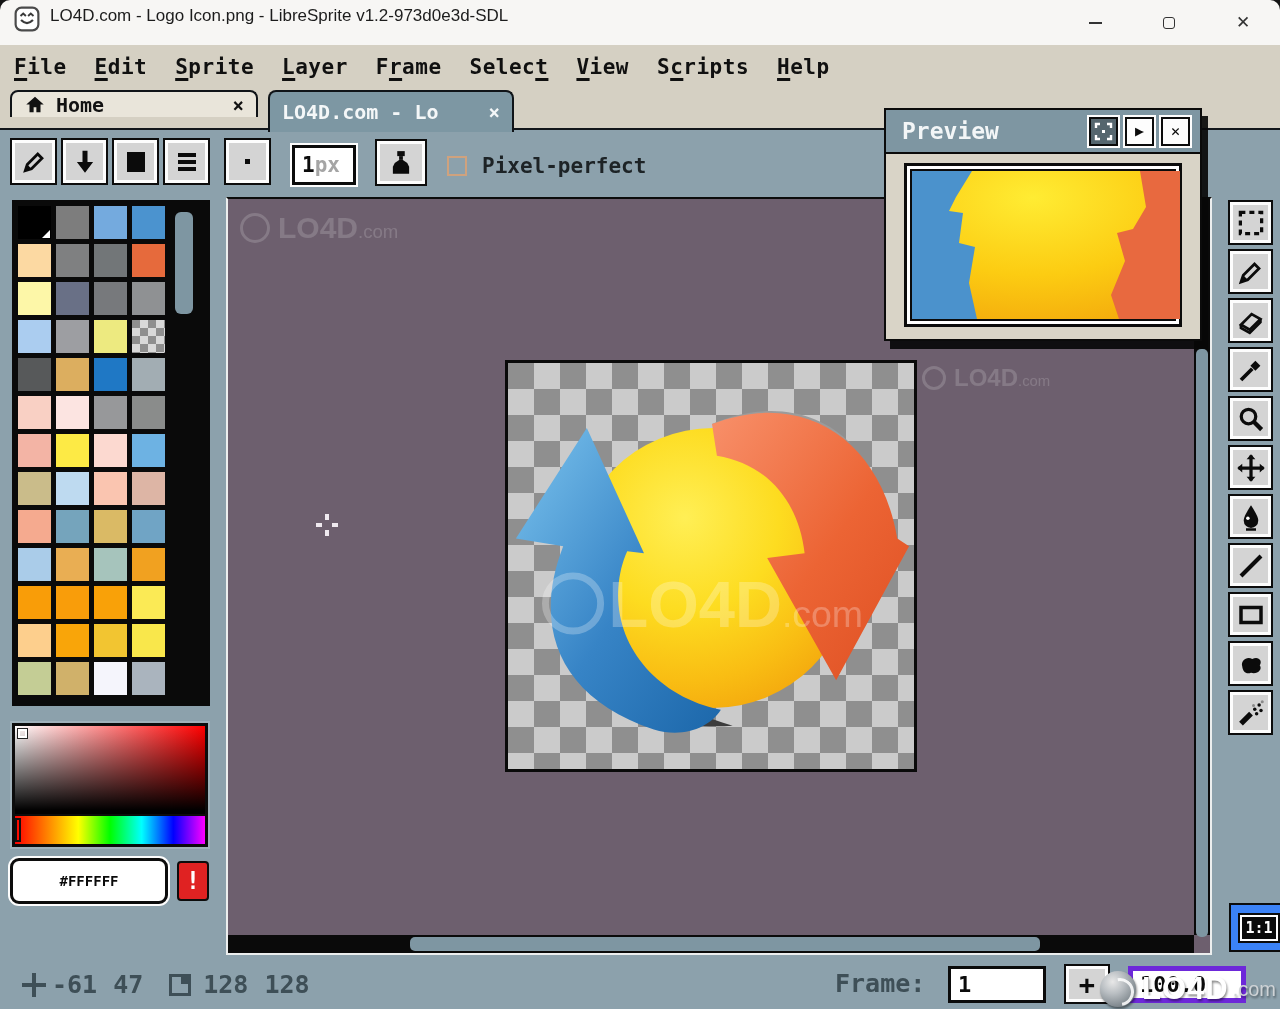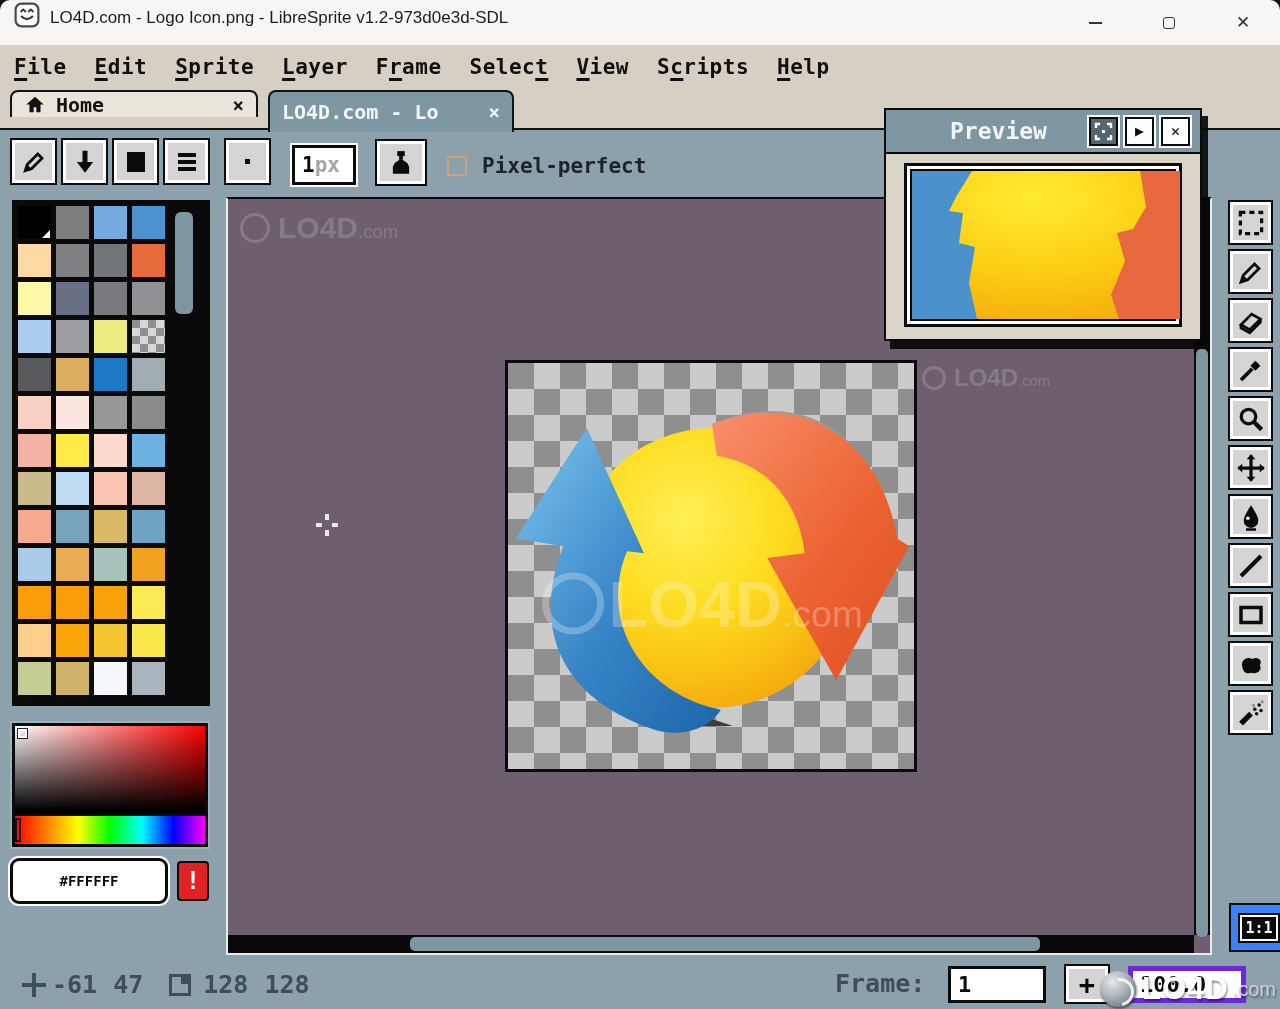--- a/index.html
+++ b/index.html
@@ -1,21 +1,21 @@
 <!DOCTYPE html>
 <html><head>
 <meta charset="utf-8">
 <style>
   * { margin:0; padding:0; box-sizing:border-box; }
   html,body { width:1280px; height:1009px; background:#141414; overflow:hidden; }
   .app { position:relative; width:1280px; height:1009px; font-family:"Liberation Sans", sans-serif; }
 
   
   .titlebar { position:absolute; left:0; top:0; width:1280px; height:45px;
-    background:#f7f6f4; border-radius:10px 10px 0 0; display:flex; align-items:flex-end; padding:17px 14px; }
+    background:#f7f6f4; border-radius:10px 10px 0 0; display:flex; align-items:flex-start; padding:6px 14px; }
   .titlebar .title { font-size:17px; color:#1c1c1c; margin-left:10px; }
   .win-controls { position:absolute; right:0; top:0; height:45px; display:flex; }
   .win-btn { width:74px; height:45px; display:flex; align-items:center; justify-content:center; color:#333; }
   .wc-minbar { width:13px; height:2px; background:#333; }
   .wc-maxbox { width:12px; height:12px; border:1.6px solid #333; border-radius:3px; }
   .wc-x { font-size:17px; line-height:1; }
 
   
   .menubar { position:absolute; left:0; top:45px; width:1280px; height:43px; background:#d5d0c3;
     display:flex; align-items:center; gap:28px; padding-left:14px; }
@@ -122,21 +122,21 @@
   .btn-11 { position:absolute; left:1229px; top:903px; width:60px; height:49px; background:#3b82f6;
     border:2px solid #0c0c0c; display:flex; align-items:center; justify-content:center; }
   .btn-11 .inner { background:#0b0b0b; color:#fff; border:2px solid #0b0b0b; box-shadow:inset 0 0 0 2px #fff;
     padding:4px 5px; font-family:"DejaVu Sans Mono",monospace; font-weight:700; font-size:15px; }
 
   
   .preview { position:absolute; left:884px; top:108px; width:318px; height:233px; background:#d9d4c7;
     border:2px solid #0b0b0b; box-shadow:6px 8px 0 rgba(8,8,8,.92); z-index:10; }
   .preview-title { height:44px; background:#7e96a2; display:flex; align-items:center; padding:0 10px 0 16px;
     border-bottom:2px solid #0b0b0b; }
-  .preview-title .label { color:#f3f6f7; font-family:"DejaVu Sans Mono",monospace; font-weight:700; font-size:23px; flex:1;margin-left:48px; }
+  .preview-title .label { color:#f3f6f7; font-family:"DejaVu Sans Mono",monospace; font-weight:700; font-size:23px; flex:1; }
   .pv-btn { width:29px; height:29px; border:2px solid #0b0b0b; box-shadow:0 0 0 2px #fdfdfd; margin-left:7px;
     display:flex; align-items:center; justify-content:center; background:#fdfdfd;
     font-family:"DejaVu Sans Mono",monospace; font-weight:700; font-size:15px; color:#0b0b0b; }
   .pv-center { background:#55666e; position:relative; }
   .pv-center svg { width:19px; height:19px; }
   .preview-body { padding:9px 18px; }
   .preview-frame { border:3px solid #0b0b0b; background:#fff; padding:3px; }
   .preview-frame .inner { border:2px solid #0b0b0b; }
   .preview-frame svg { display:block; width:268px; height:148px; }
 

